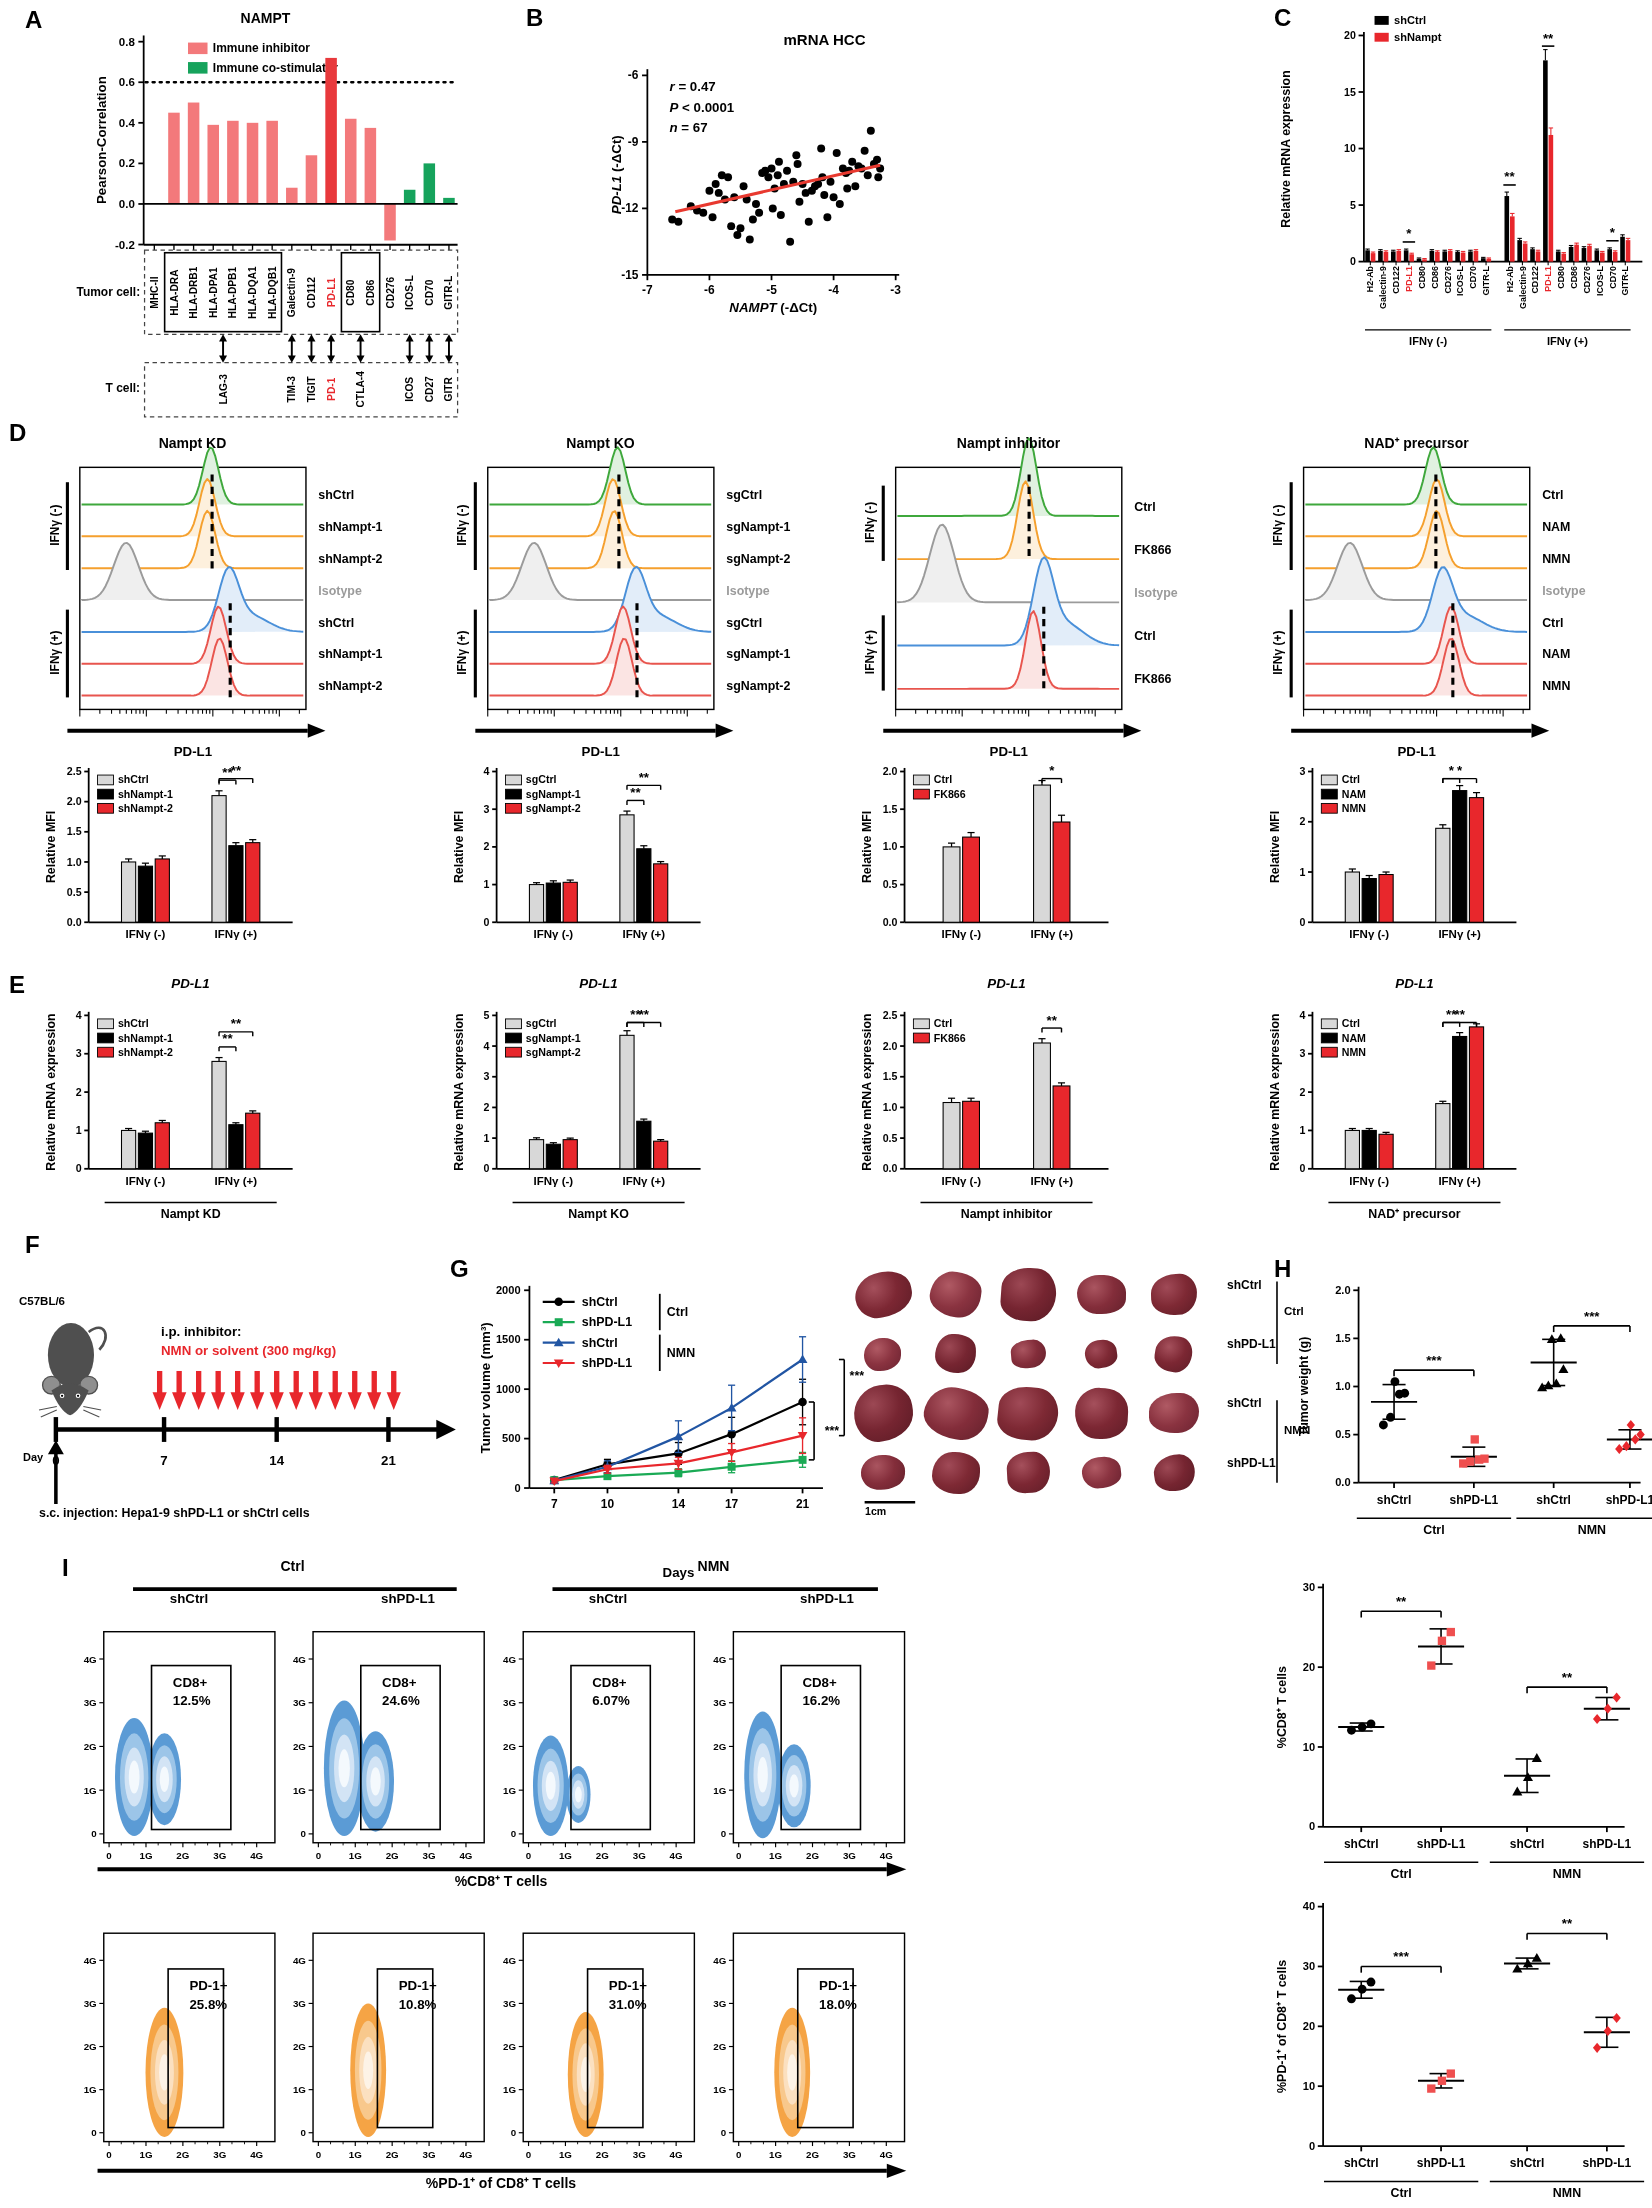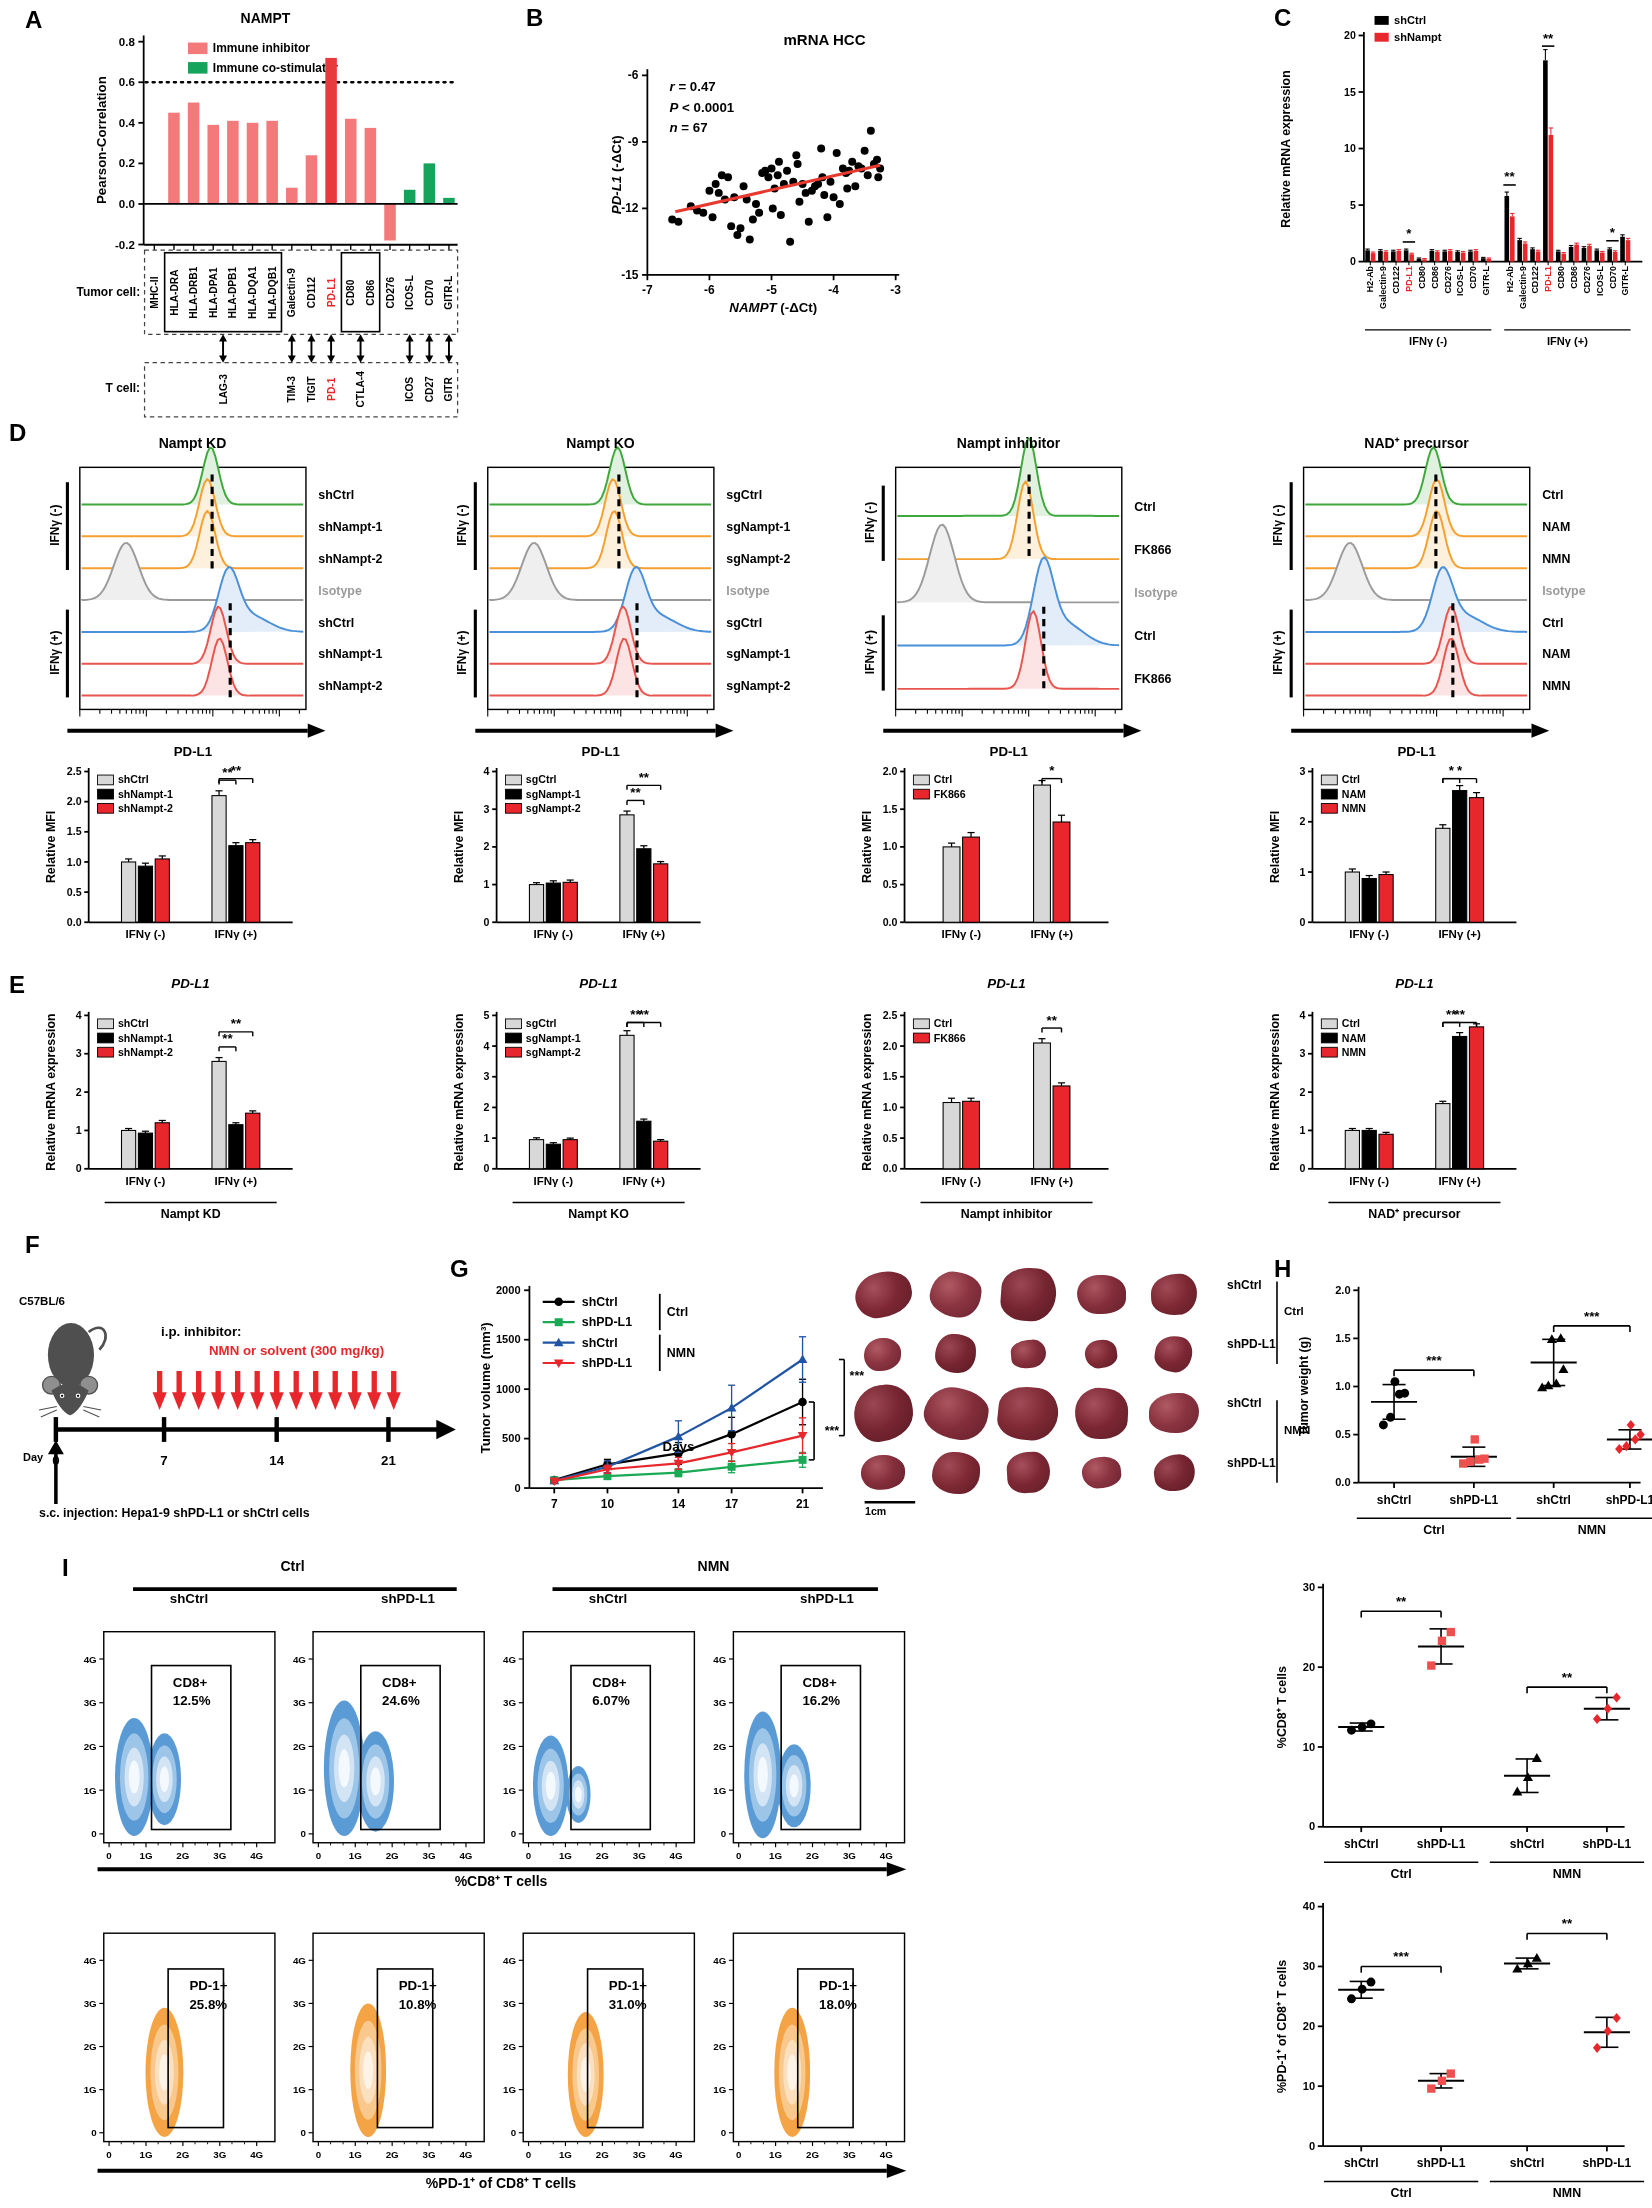--- a/index.html
+++ b/index.html
@@ -3,21 +3,21 @@
 <meta charset="utf-8">
 <style>
   html,body{margin:0;padding:0;background:#fff;}
   #fig{position:relative;width:1653px;height:2209px;background:#fff;font-family:"Liberation Sans",sans-serif;overflow:hidden;}
   #gfx{position:absolute;left:0;top:0;}
   svg text{font-family:"Liberation Sans",sans-serif;font-weight:bold;}
   .lbl{position:absolute;font-weight:bold;color:#000;white-space:nowrap;line-height:1.1;}
   .pl{font-size:24px;}
   .ctr{text-align:center;}
   .it{font-style:italic;}
-  .red{color:#e8272c;margin-left:48px;}
+  .red{color:#e8272c;}
   .blob{position:absolute;}
 </style>
 </head>
 <body>
 
 <div id="fig">
   <div id="gfx"><svg width="1653" height="2209" viewBox="0 0 1864 2491">
         <g>
           <line x1="162" y1="40" x2="162" y2="276" stroke="#000" stroke-width="2"></line>
           <line x1="162" y1="276" x2="516" y2="276" stroke="#000" stroke-width="2"></line>
@@ -1822,21 +1822,21 @@
   <div class="lbl ctr it" style="left:1326px;top:977px;width:177px;font-size:13.3px">PD-L1</div>
 
   <div class="lbl pl" style="left:25px;top:1232px">F</div>
   <div class="lbl" style="left:19px;top:1295px;font-size:11.5px">C57BL/6</div>
   <div class="lbl" style="left:161px;top:1325px;font-size:13.3px">i.p. inhibitor:</div>
   <div class="lbl red" style="left:161px;top:1344px;font-size:13.3px">NMN or solvent (300 mg/kg)</div>
   <div class="lbl" style="left:23px;top:1451px;font-size:11px">Day</div>
   <div class="lbl" style="left:39px;top:1507px;font-size:12.4px">s.c. injection: Hepa1-9 shPD-L1 or shCtrl cells</div>
 
   <div class="lbl pl" style="left:450px;top:1256px">G</div>
-  <div class="lbl ctr" style="left:634px;top:1440px;width:89px;font-size:13.3px">Days</div>
+  <div class="lbl ctr" style="left:634px;top:1566px;width:89px;font-size:13.3px">Days</div>
 
   <div class="lbl" style="left:1227px;top:1279px;font-size:12px">shCtrl</div>
   <div class="lbl" style="left:1227px;top:1338px;font-size:12px">shPD-L1</div>
   <div class="lbl" style="left:1227px;top:1397px;font-size:12px">shCtrl</div>
   <div class="lbl" style="left:1227px;top:1457px;font-size:12px">shPD-L1</div>
   <div class="lbl" style="left:1284px;top:1305px;font-size:11.5px">Ctrl</div>
   <div class="lbl" style="left:1284px;top:1424px;font-size:11.5px">NMN</div>
   <div class="lbl" style="left:865px;top:1506px;font-size:10.6px">1cm</div>
 
   <div class="lbl pl" style="left:1274px;top:1256px">H</div>

